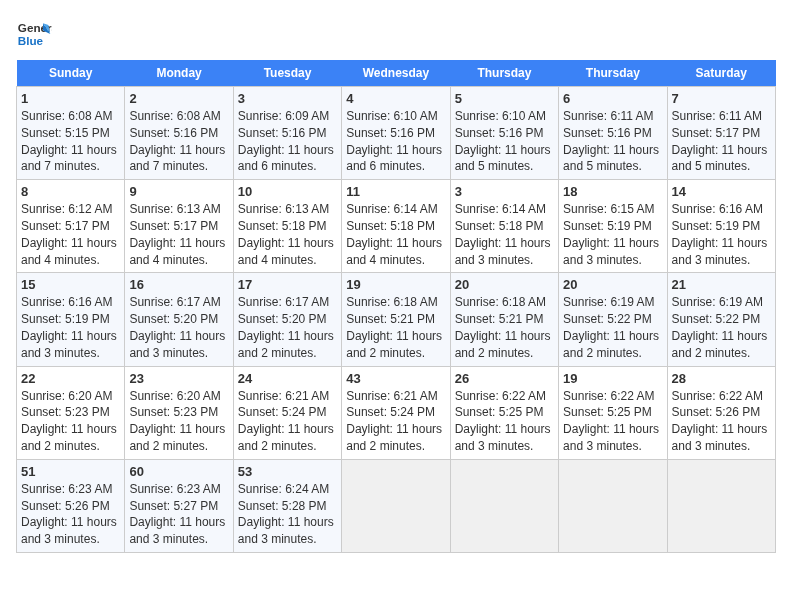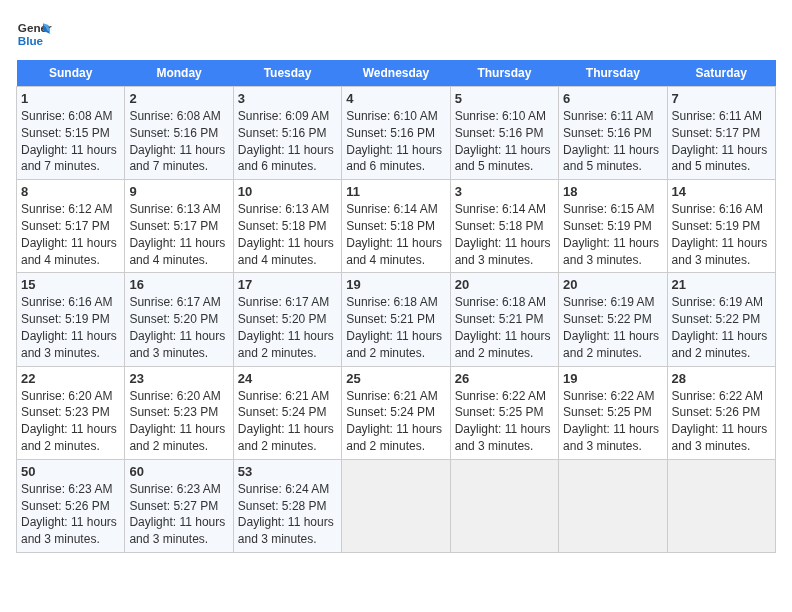--- a/index.html
+++ b/index.html
@@ -207,40 +207,40 @@
       </td>
       <td>
         <span class="day-number">23</span>
         <div class="day-info">Sunrise: 6:20 AM<br>Sunset: 5:23 PM<br>Daylight: 11 hours and 2 minutes.</div>
       </td>
       <td>
         <span class="day-number">24</span>
         <div class="day-info">Sunrise: 6:21 AM<br>Sunset: 5:24 PM<br>Daylight: 11 hours and 2 minutes.</div>
       </td>
       <td>
-        <span class="day-number">25</span>
+        <span class="day-number">43</span>
         <div class="day-info">Sunrise: 6:21 AM<br>Sunset: 5:24 PM<br>Daylight: 11 hours and 2 minutes.</div>
       </td>
       <td>
         <span class="day-number">26</span>
         <div class="day-info">Sunrise: 6:22 AM<br>Sunset: 5:25 PM<br>Daylight: 11 hours and 3 minutes.</div>
       </td>
       <td>
         <span class="day-number">19</span>
         <div class="day-info">Sunrise: 6:22 AM<br>Sunset: 5:25 PM<br>Daylight: 11 hours and 3 minutes.</div>
       </td>
       <td>
         <span class="day-number">28</span>
         <div class="day-info">Sunrise: 6:22 AM<br>Sunset: 5:26 PM<br>Daylight: 11 hours and 3 minutes.</div>
       </td>
     </tr>
 
     <tr>
       <td>
-        <span class="day-number">50</span>
+        <span class="day-number">51</span>
         <div class="day-info">Sunrise: 6:23 AM<br>Sunset: 5:26 PM<br>Daylight: 11 hours and 3 minutes.</div>
       </td>
       <td>
         <span class="day-number">60</span>
         <div class="day-info">Sunrise: 6:23 AM<br>Sunset: 5:27 PM<br>Daylight: 11 hours and 3 minutes.</div>
       </td>
       <td>
         <span class="day-number">53</span>
         <div class="day-info">Sunrise: 6:24 AM<br>Sunset: 5:28 PM<br>Daylight: 11 hours and 3 minutes.</div>
       </td>

